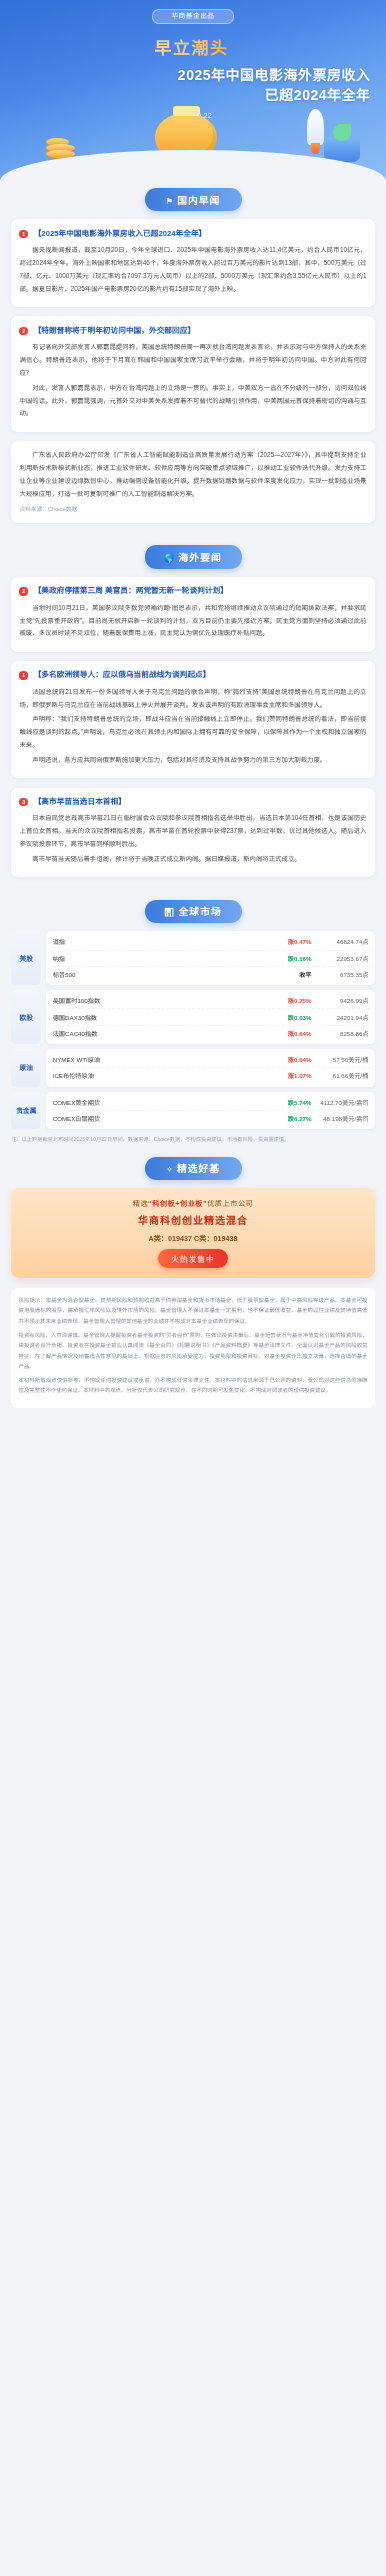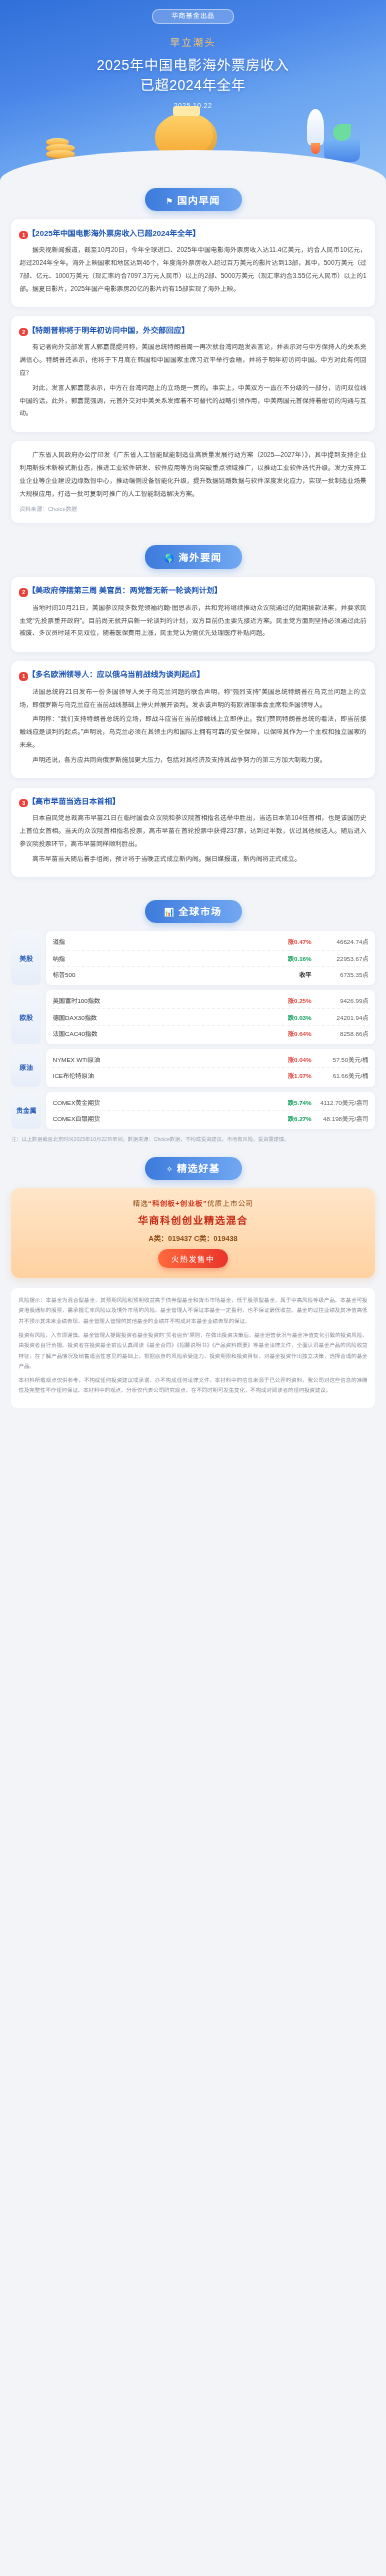--- a/index.html
+++ b/index.html
@@ -33,36 +33,36 @@
     border: 0.5px solid rgba(255,255,255,0.45);
     border-radius: 6.7px;
     color: #fff;
     font-size: 6.7px;
     line-height: 12.4px;
     letter-spacing: 0.5px;
   }
   .hero-sub {
     margin: 10.3px auto 4.1px;
     width: 77px;
-    text-align: center;
+    text-align: left;
     color: #fff;
-    font-size: 10px;
-    font-weight: normal;
+    font-size: 17px;
+    font-weight: bold;
     letter-spacing: 1.5px;
     background: linear-gradient(90deg,#ffd98a,#ffb347);
     -webkit-background-clip: text;
     background-clip: text;
     color: transparent;
     text-shadow: none;
   }
   .hero-title {
-    text-align:center;
+    text-align:right;
     color:#ffffff;
     font-size: 14px;
-    font-weight: normal;
+    font-weight: bold;
     line-height: 1.45;
     letter-spacing: 0.5px;
     padding: 2.1px 15.5px 0;
     text-shadow: 0 1px 3.1px rgba(16,60,130,.35);
   }
   .hero-date {
     text-align:center;
     color: rgba(255,255,255,0.92);
     font-size: 6.7px;
     margin-top: 6.2px;
@@ -142,22 +142,22 @@
   
   .card {
     background:#fff;
     border-radius: 7.2px;
     padding: 8.2px 8.2px 9.3px;
     margin-bottom: 9.3px;
     box-shadow: 0 1px 5.2px rgba(60,90,150,.07);
   }
   .card-title {
     display:flex;
-    align-items:flex-end;
-    gap: 0;
+    align-items:center;
+    gap: 6px;
     font-size: 7.7px;
     font-weight: bold;
     color:#1f57b5;
     line-height: 1.5;
     margin-bottom: 5.2px;
   }
   .card-title .dot {
     flex:0 0 auto;
     width:8.2px;height:8.2px;border-radius:50%;
     background:#e8413a;

